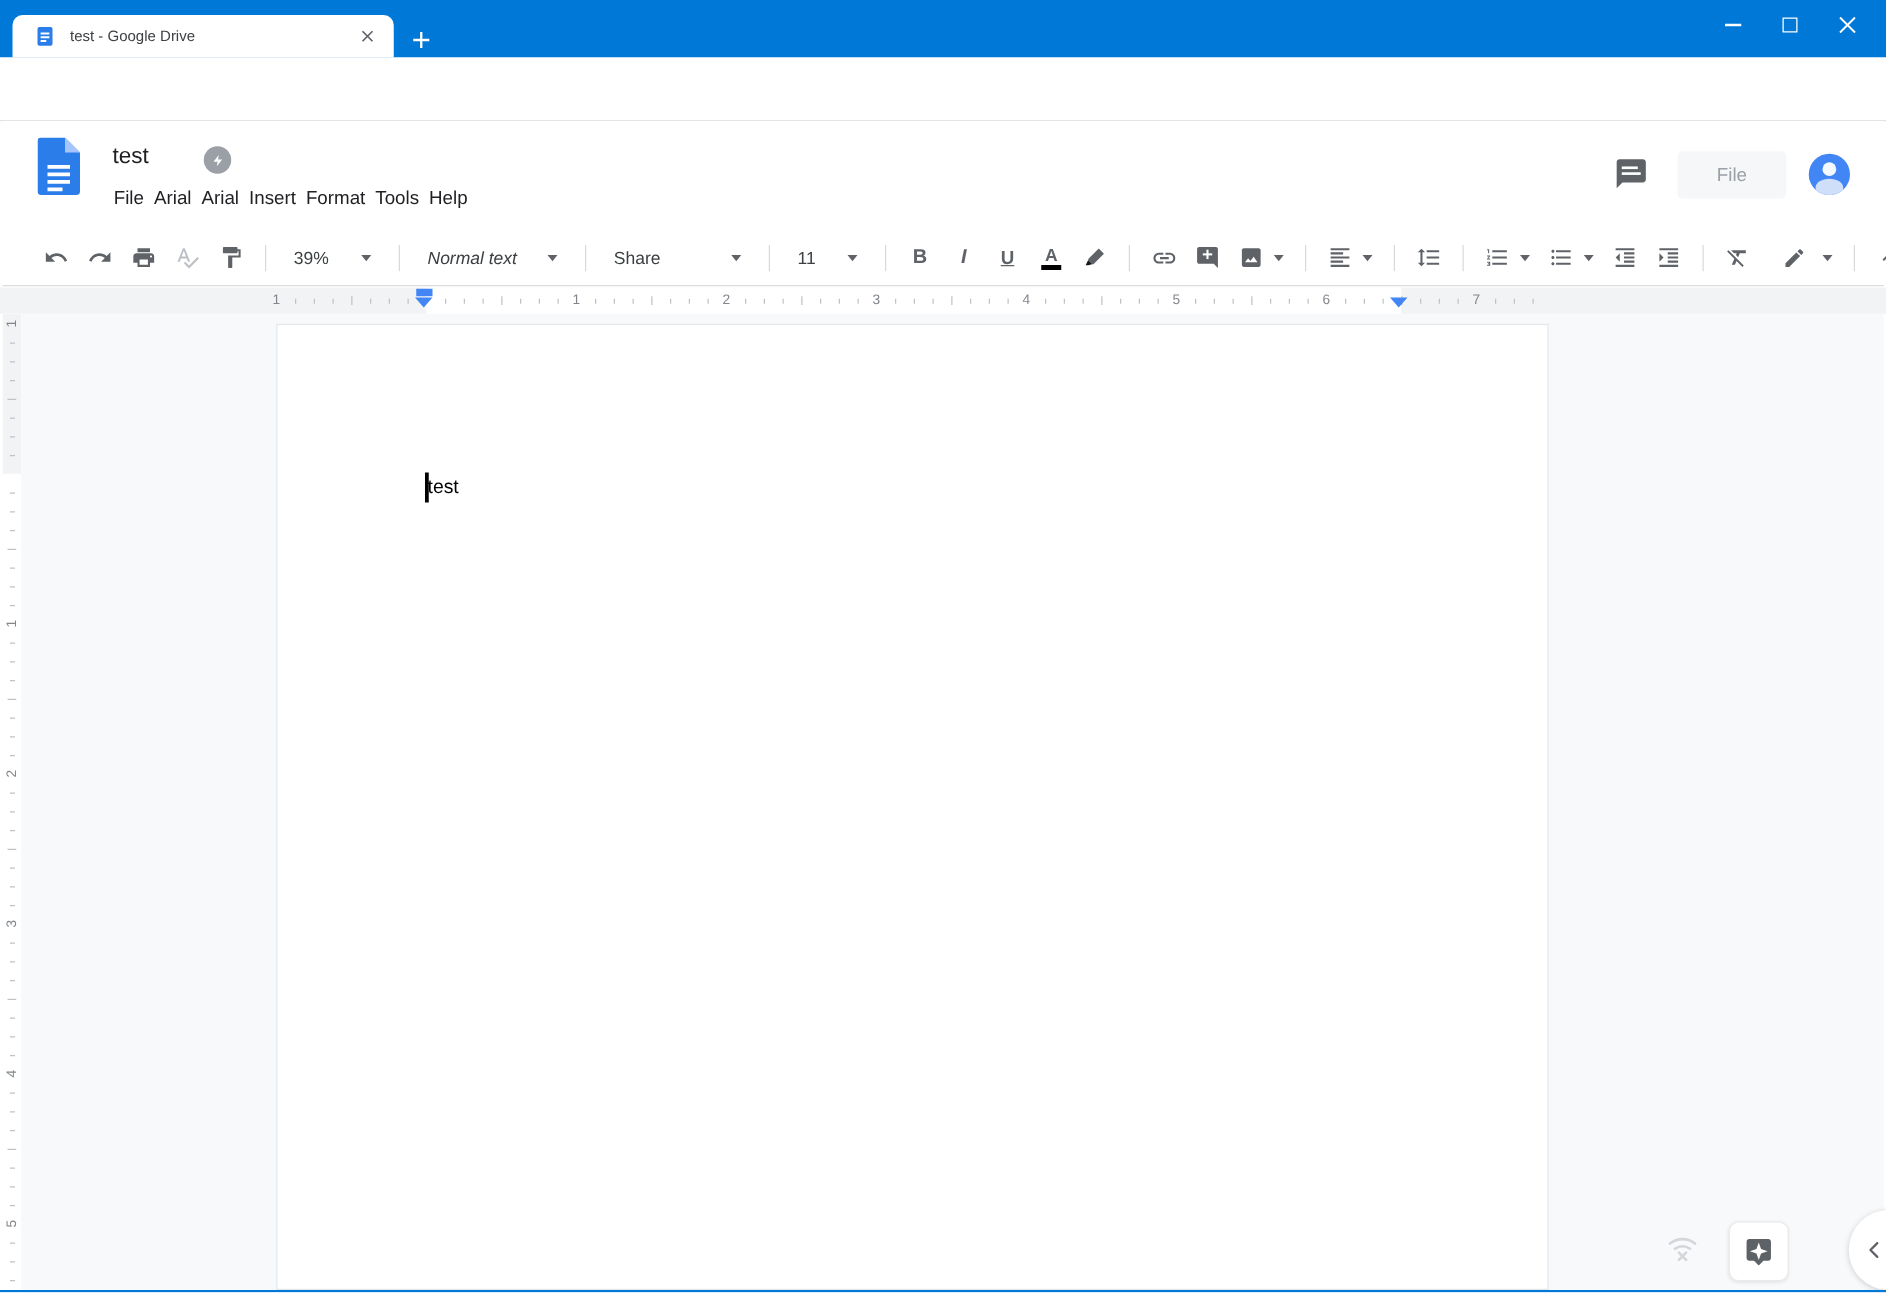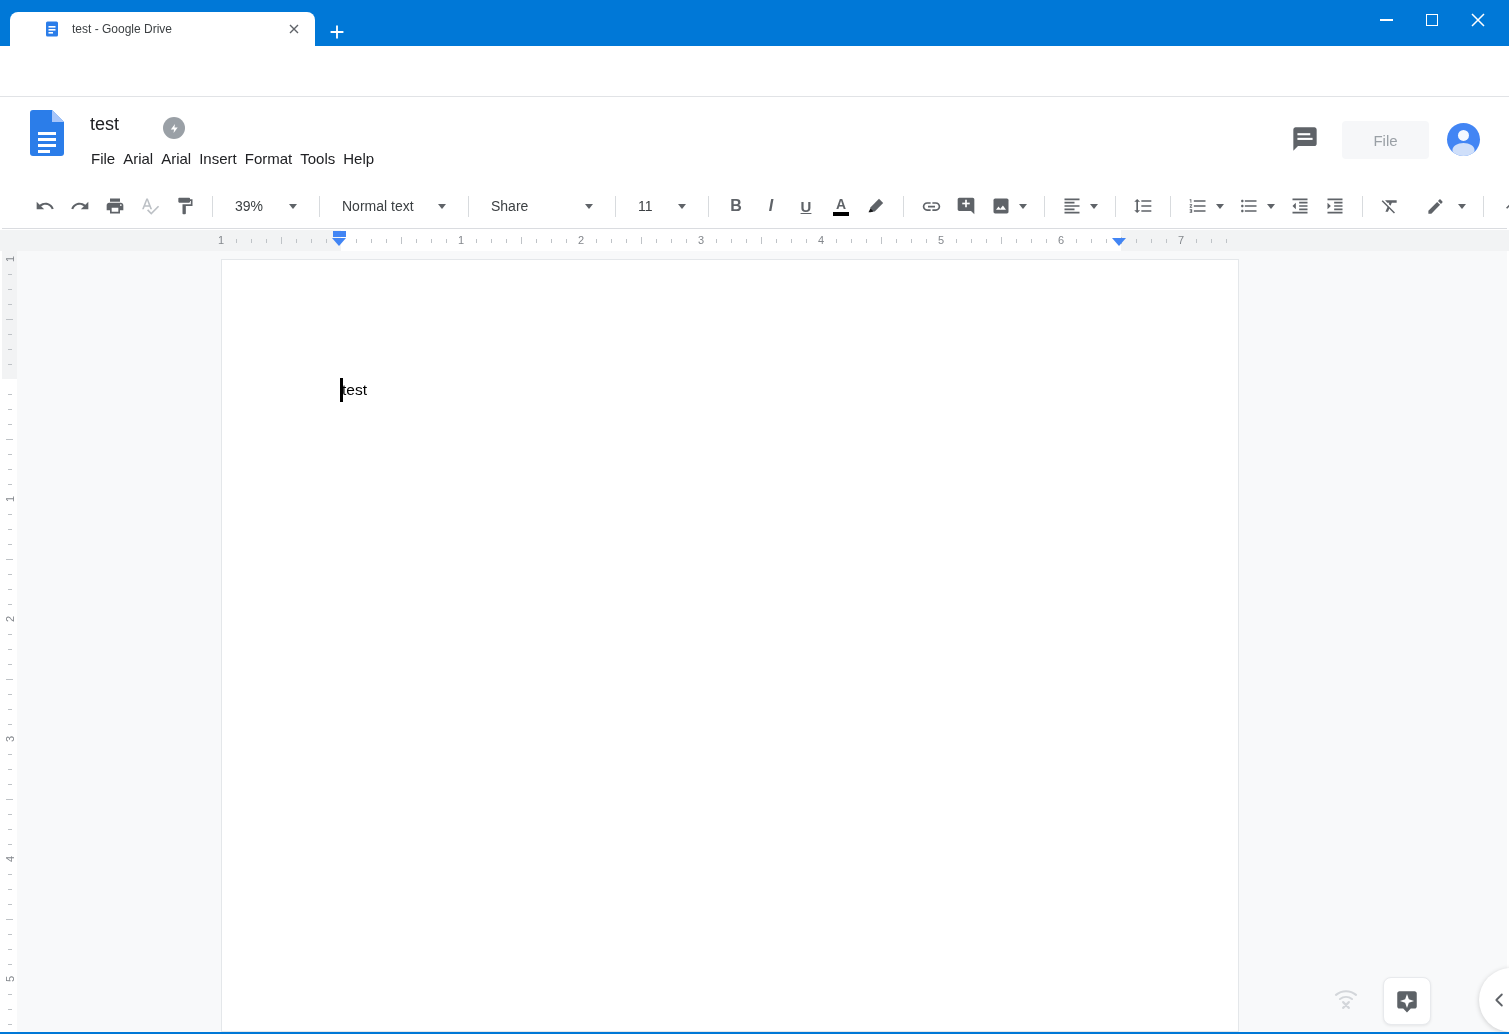--- a/index.html
+++ b/index.html
@@ -6,21 +6,21 @@
   html,body { width:1509px; height:1034px; overflow:hidden; font-family:"Liberation Sans",sans-serif; }
   .window { position:relative; width:1509px; height:1034px; background:#fff; overflow:hidden; }
 
   
   .frame-left  { position:absolute; left:0; top:46; width:2px; bottom:0; background:#0078d7; z-index:60; }
   .frame-right { position:absolute; right:0; top:46; width:2px; bottom:0; background:#0078d7; z-index:60; }
   .frame-bottom{ position:absolute; left:0; bottom:0; height:2px; width:1509px; background:#0078d7; z-index:60; }
 
   
   .titlebar { position:absolute; left:0; top:0; width:1509px; height:46px; background:#0078d7; }
-  .tab { position:absolute; left:10px; top:12px; width:305px; height:34px; background:#fff; border-radius:8px 8px 0 0; display:flex; align-items:center;padding-left:16px; }
+  .tab { position:absolute; left:10px; top:12px; width:305px; height:34px; background:#fff; border-radius:8px 8px 0 0; display:flex; align-items:center; }
   .tab-favicon { margin-left:18px; width:16px; height:16px; flex:0 0 16px; }
   .tab-title { margin-left:12px; font-size:12px; color:#3c4043; white-space:nowrap; overflow:hidden; flex:1; }
   .tab-close { width:18px; height:18px; margin-right:12px; display:flex; align-items:center; justify-content:center; }
   .new-tab { position:absolute; left:323px; top:18px; width:28px; height:28px; display:flex; align-items:center; justify-content:center; }
   .win-controls { position:absolute; right:8px; top:0; height:46px; display:flex; }
   .win-btn { width:46px; height:40px; display:flex; align-items:center; justify-content:center; }
   .min-glyph { width:13px; height:2px; background:#fff; }
   .max-glyph { width:12px; height:12px; border:1.5px solid #fff; }
 
   
@@ -226,21 +226,21 @@
         <svg width="20" height="20" viewBox="0 0 24 24" fill="#5f6368">
           <path d="M18 4V3c0-.55-.45-1-1-1H5c-.55 0-1 .45-1 1v4c0 .55.45 1 1 1h12c.55 0 1-.45 1-1V6h1v4H9v11c0 .55.45 1 1 1h2c.55 0 1-.45 1-1v-9h8V4h-3z"></path>
         </svg>
       </div>
     <div class="tsep"></div>
     <div class="tbtn tdrop" style="width:76px;">
         <span class="tlabel">39%</span>
         <span class="caret"></span>
       </div>
     <div class="tsep"></div>
-    <div class="tbtn tdrop" style="width:118px;">
+    <div class="tbtn tdrop" style="width:118px;font-style:italic;">
         <span class="tlabel">Normal text</span>
         <span class="caret"></span>
       </div>
     <div class="tsep"></div>
     <div class="tbtn tdrop" style="width:116px;">
         <span class="tlabel">Share</span>
         <span class="caret"></span>
       </div>
     <div class="tsep"></div>
     <div class="tbtn tdrop" style="width:62px;">

